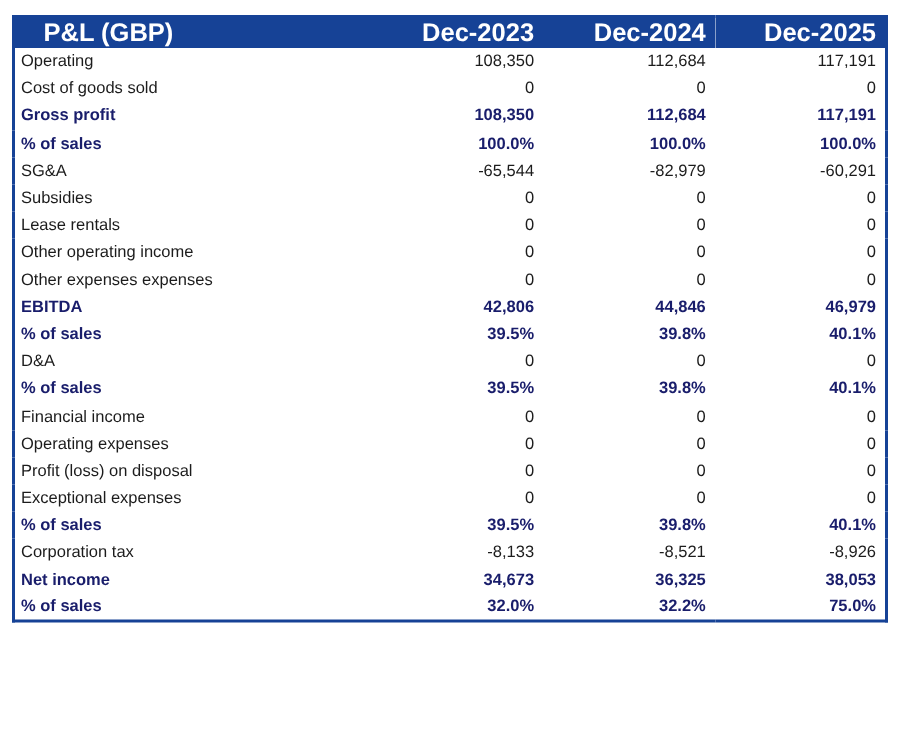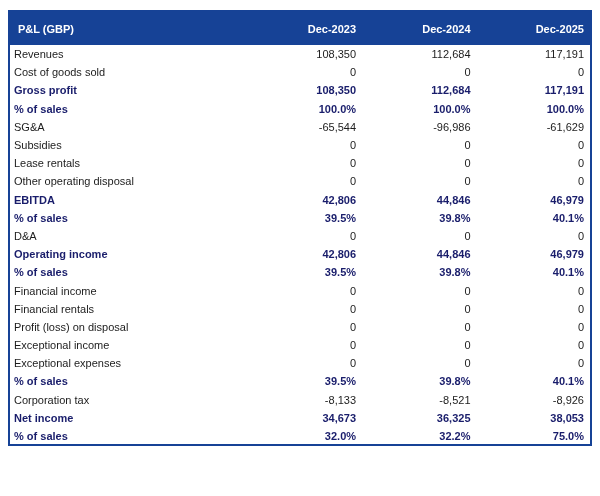--- a/index.html
+++ b/index.html
@@ -26,24 +26,24 @@
     border-collapse: collapse;
     table-layout: fixed;
     border: 2px solid var(--border-color);
     background: var(--table-bg);
   }
   col.label-col   { width: 41%; }
   col.value-col   { width: 19.666%; }
   thead th {
     background: var(--header-bg);
     color: #ffffff;
-    font-size: 11px;
+    font-size: 17px;
     font-weight: 700;
-    height: 34px;
-    padding: 0 6px 0 8px;
+    height: 21px;
+    padding: 0 6px 0 19px;
     text-align: right;
     white-space: nowrap;
     overflow: hidden;
   }
   thead th.label-head {
     text-align: left;
   }
   tbody td {
     font-size: 11px;
     height: 18.2px;
@@ -73,21 +73,21 @@
     <thead>
       <tr>
         <th class="label-head">P&amp;L (GBP)</th>
         <th>Dec-2023</th>
         <th>Dec-2024</th>
         <th>Dec-2025</th>
       </tr>
     </thead>
     <tbody>
         <tr>
-          <td>Revenues</td>
+          <td>Operating</td>
           <td class="num">108,350</td>
           <td class="num">112,684</td>
           <td class="num">117,191</td>
         </tr>
         <tr>
           <td>Cost of goods sold</td>
           <td class="num">0</td>
           <td class="num">0</td>
           <td class="num">0</td>
         </tr>
@@ -99,37 +99,43 @@
         </tr>
         <tr class="bold-row">
           <td>% of sales</td>
           <td class="num">100.0%</td>
           <td class="num">100.0%</td>
           <td class="num">100.0%</td>
         </tr>
         <tr>
           <td>SG&amp;A</td>
           <td class="num">-65,544</td>
-          <td class="num">-96,986</td>
-          <td class="num">-61,629</td>
+          <td class="num">-82,979</td>
+          <td class="num">-60,291</td>
         </tr>
         <tr>
           <td>Subsidies</td>
           <td class="num">0</td>
           <td class="num">0</td>
           <td class="num">0</td>
         </tr>
         <tr>
           <td>Lease rentals</td>
           <td class="num">0</td>
           <td class="num">0</td>
           <td class="num">0</td>
         </tr>
         <tr>
-          <td>Other operating disposal</td>
+          <td>Other operating income</td>
+          <td class="num">0</td>
+          <td class="num">0</td>
+          <td class="num">0</td>
+        </tr>
+        <tr>
+          <td>Other expenses expenses</td>
           <td class="num">0</td>
           <td class="num">0</td>
           <td class="num">0</td>
         </tr>
         <tr class="bold-row">
           <td>EBITDA</td>
           <td class="num">42,806</td>
           <td class="num">44,846</td>
           <td class="num">46,979</td>
         </tr>
@@ -139,51 +145,39 @@
           <td class="num">39.8%</td>
           <td class="num">40.1%</td>
         </tr>
         <tr>
           <td>D&amp;A</td>
           <td class="num">0</td>
           <td class="num">0</td>
           <td class="num">0</td>
         </tr>
         <tr class="bold-row">
-          <td>Operating income</td>
-          <td class="num">42,806</td>
-          <td class="num">44,846</td>
-          <td class="num">46,979</td>
-        </tr>
-        <tr class="bold-row">
           <td>% of sales</td>
           <td class="num">39.5%</td>
           <td class="num">39.8%</td>
           <td class="num">40.1%</td>
         </tr>
         <tr>
           <td>Financial income</td>
           <td class="num">0</td>
           <td class="num">0</td>
           <td class="num">0</td>
         </tr>
         <tr>
-          <td>Financial rentals</td>
+          <td>Operating expenses</td>
           <td class="num">0</td>
           <td class="num">0</td>
           <td class="num">0</td>
         </tr>
         <tr>
           <td>Profit (loss) on disposal</td>
-          <td class="num">0</td>
-          <td class="num">0</td>
-          <td class="num">0</td>
-        </tr>
-        <tr>
-          <td>Exceptional income</td>
           <td class="num">0</td>
           <td class="num">0</td>
           <td class="num">0</td>
         </tr>
         <tr>
           <td>Exceptional expenses</td>
           <td class="num">0</td>
           <td class="num">0</td>
           <td class="num">0</td>
         </tr>

